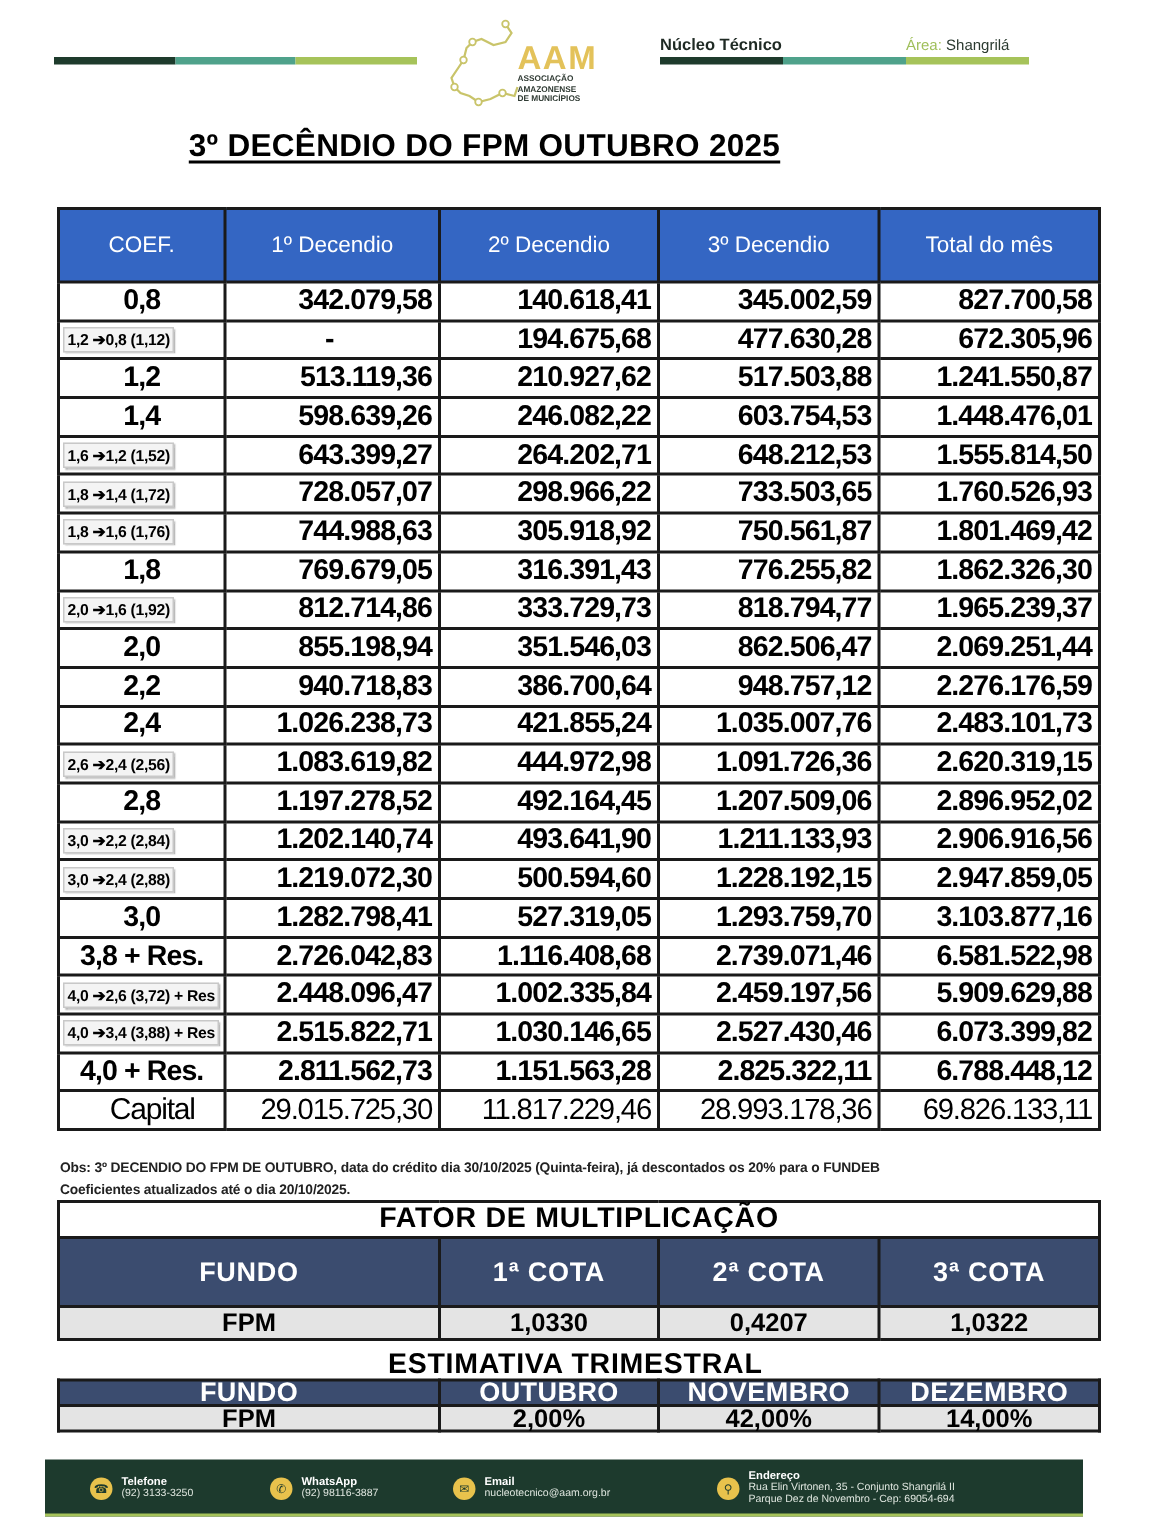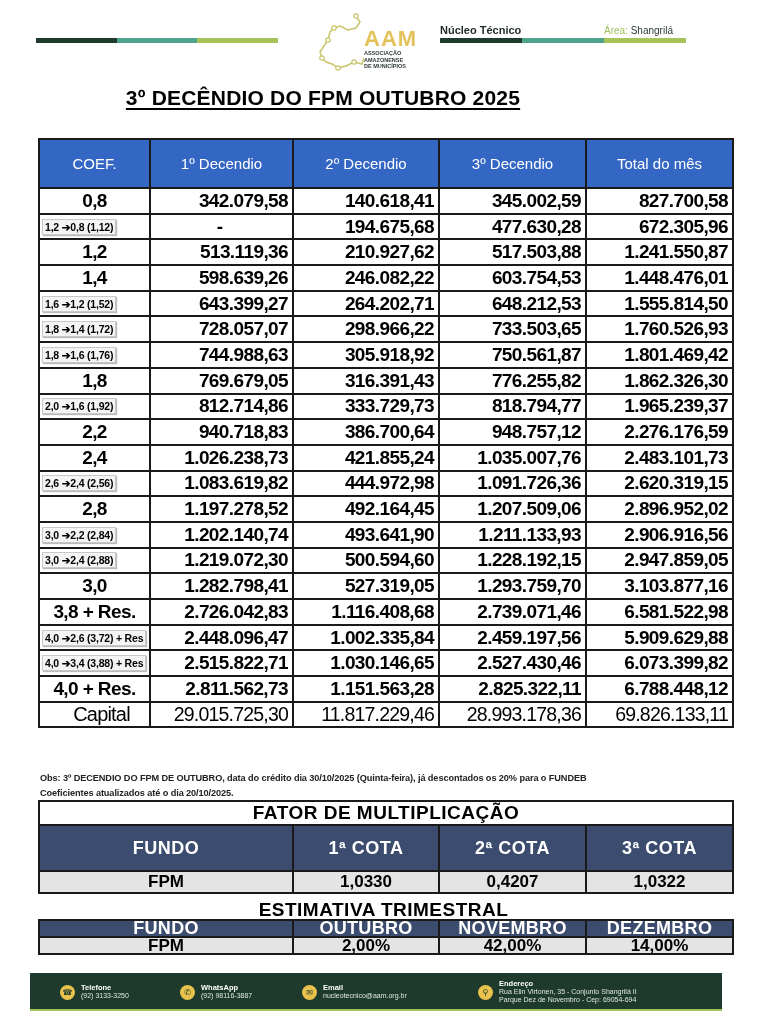--- a/index.html
+++ b/index.html
@@ -8,21 +8,21 @@
 
   
   .hdr-bar { position: absolute; height: 5px; display: flex; }
   .hdr-bar span { flex: 1; height: 100%; }
   .bar-left { left: 36px; top: 38px; width: 242px; }
   .bar-right { left: 440px; top: 38px; width: 246px; }
   .c1 { background: #1e3b2c; }
   .c2 { background: #4fa28b; }
   .c3 { background: #a6c35a; }
 
-  .logo { position: absolute; left: 312px; top: 10px; width: 118px; height: 62px; }
+  .logo { position: absolute; left: 293px; top: 10px; width: 118px; height: 62px; }
   .logo-aam { position: absolute; left: 52px; top: 16px; font-size: 22px; font-weight: bold; color: #e3c25a; letter-spacing: 1px; }
   .logo-sub { position: absolute; left: 52px; top: 40px; font-size: 5.5px; font-weight: bold; color: #2f3a33; line-height: 6.5px; width: 70px; }
   .logo svg { position: absolute; left: 0; top: 0; }
 
   .nucleo { position: absolute; left: 440px; top: 24px; font-size: 11px; font-weight: bold; color: #1f2a24; }
   .area { position: absolute; left: 604px; top: 25px; font-size: 10px; color: #2b3a30; }
   .area .area-lbl { color: #9fbf5a; }
 
   .title { position: absolute; left: 0; width: 646px; top: 86px; text-align: center; }
   .title span { font-size: 21px; font-weight: bold; text-decoration: underline; text-decoration-thickness: 2px; text-underline-offset: 3px; letter-spacing: 0.2px; }
@@ -171,20 +171,27 @@
         <td>316.391,43</td>
         <td>776.255,82</td>
         <td>1.862.326,30</td>
       </tr>
       <tr>
         <td class="coef small"><span>2,0 ➔1,6 (1,92)</span></td>
         <td>812.714,86</td>
         <td>333.729,73</td>
         <td>818.794,77</td>
         <td>1.965.239,37</td>
+      </tr>
+      <tr>
+        <td class="coef">2,0</td>
+        <td>855.198,94</td>
+        <td>351.546,03</td>
+        <td>862.506,47</td>
+        <td>2.069.251,44</td>
       </tr>
       <tr>
         <td class="coef">2,2</td>
         <td>940.718,83</td>
         <td>386.700,64</td>
         <td>948.757,12</td>
         <td>2.276.176,59</td>
       </tr>
       <tr>
         <td class="coef">2,4</td>

